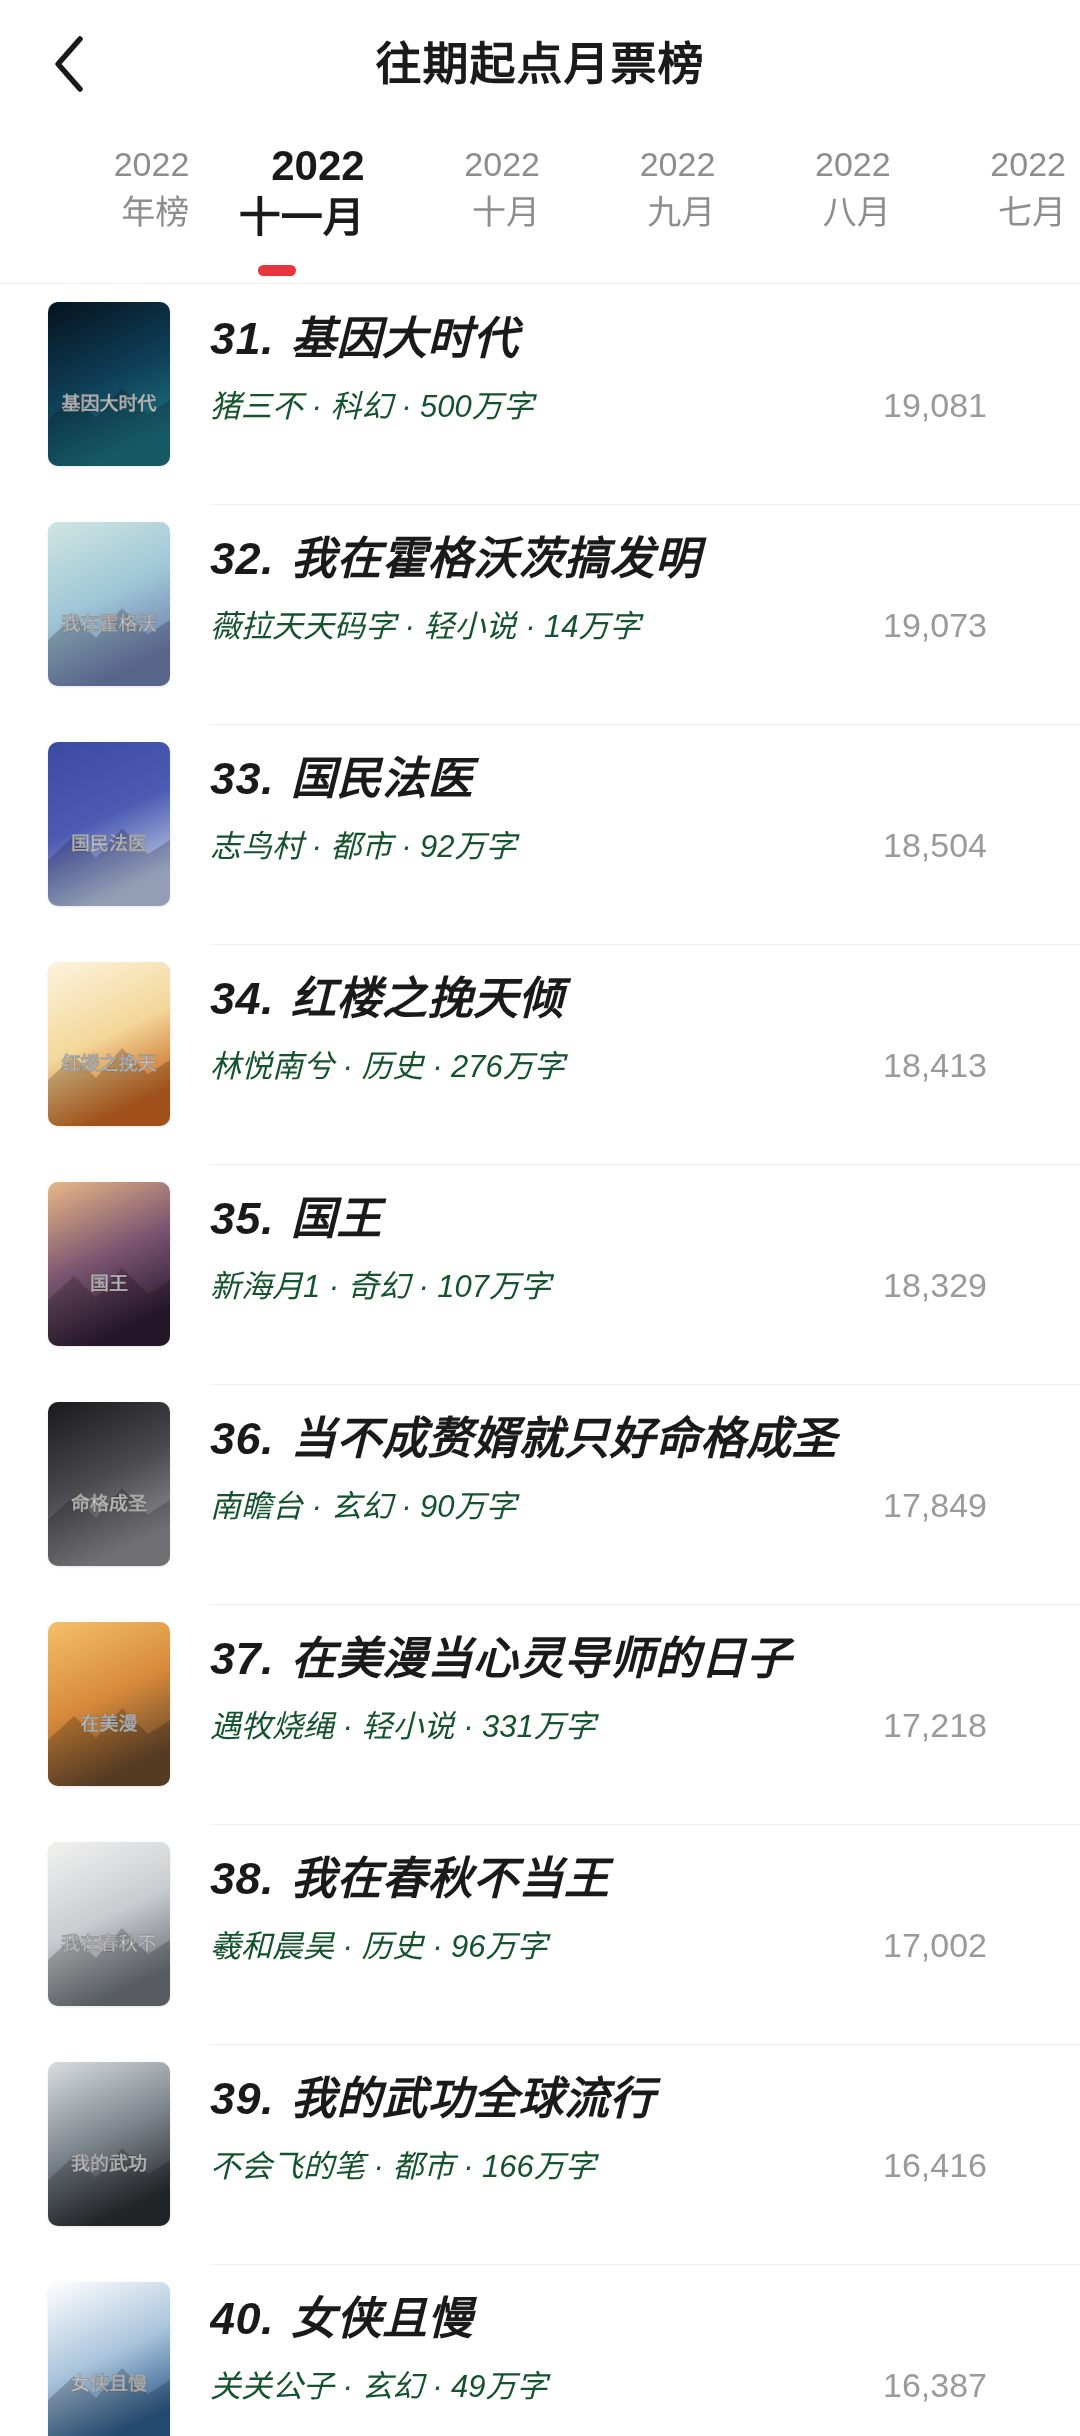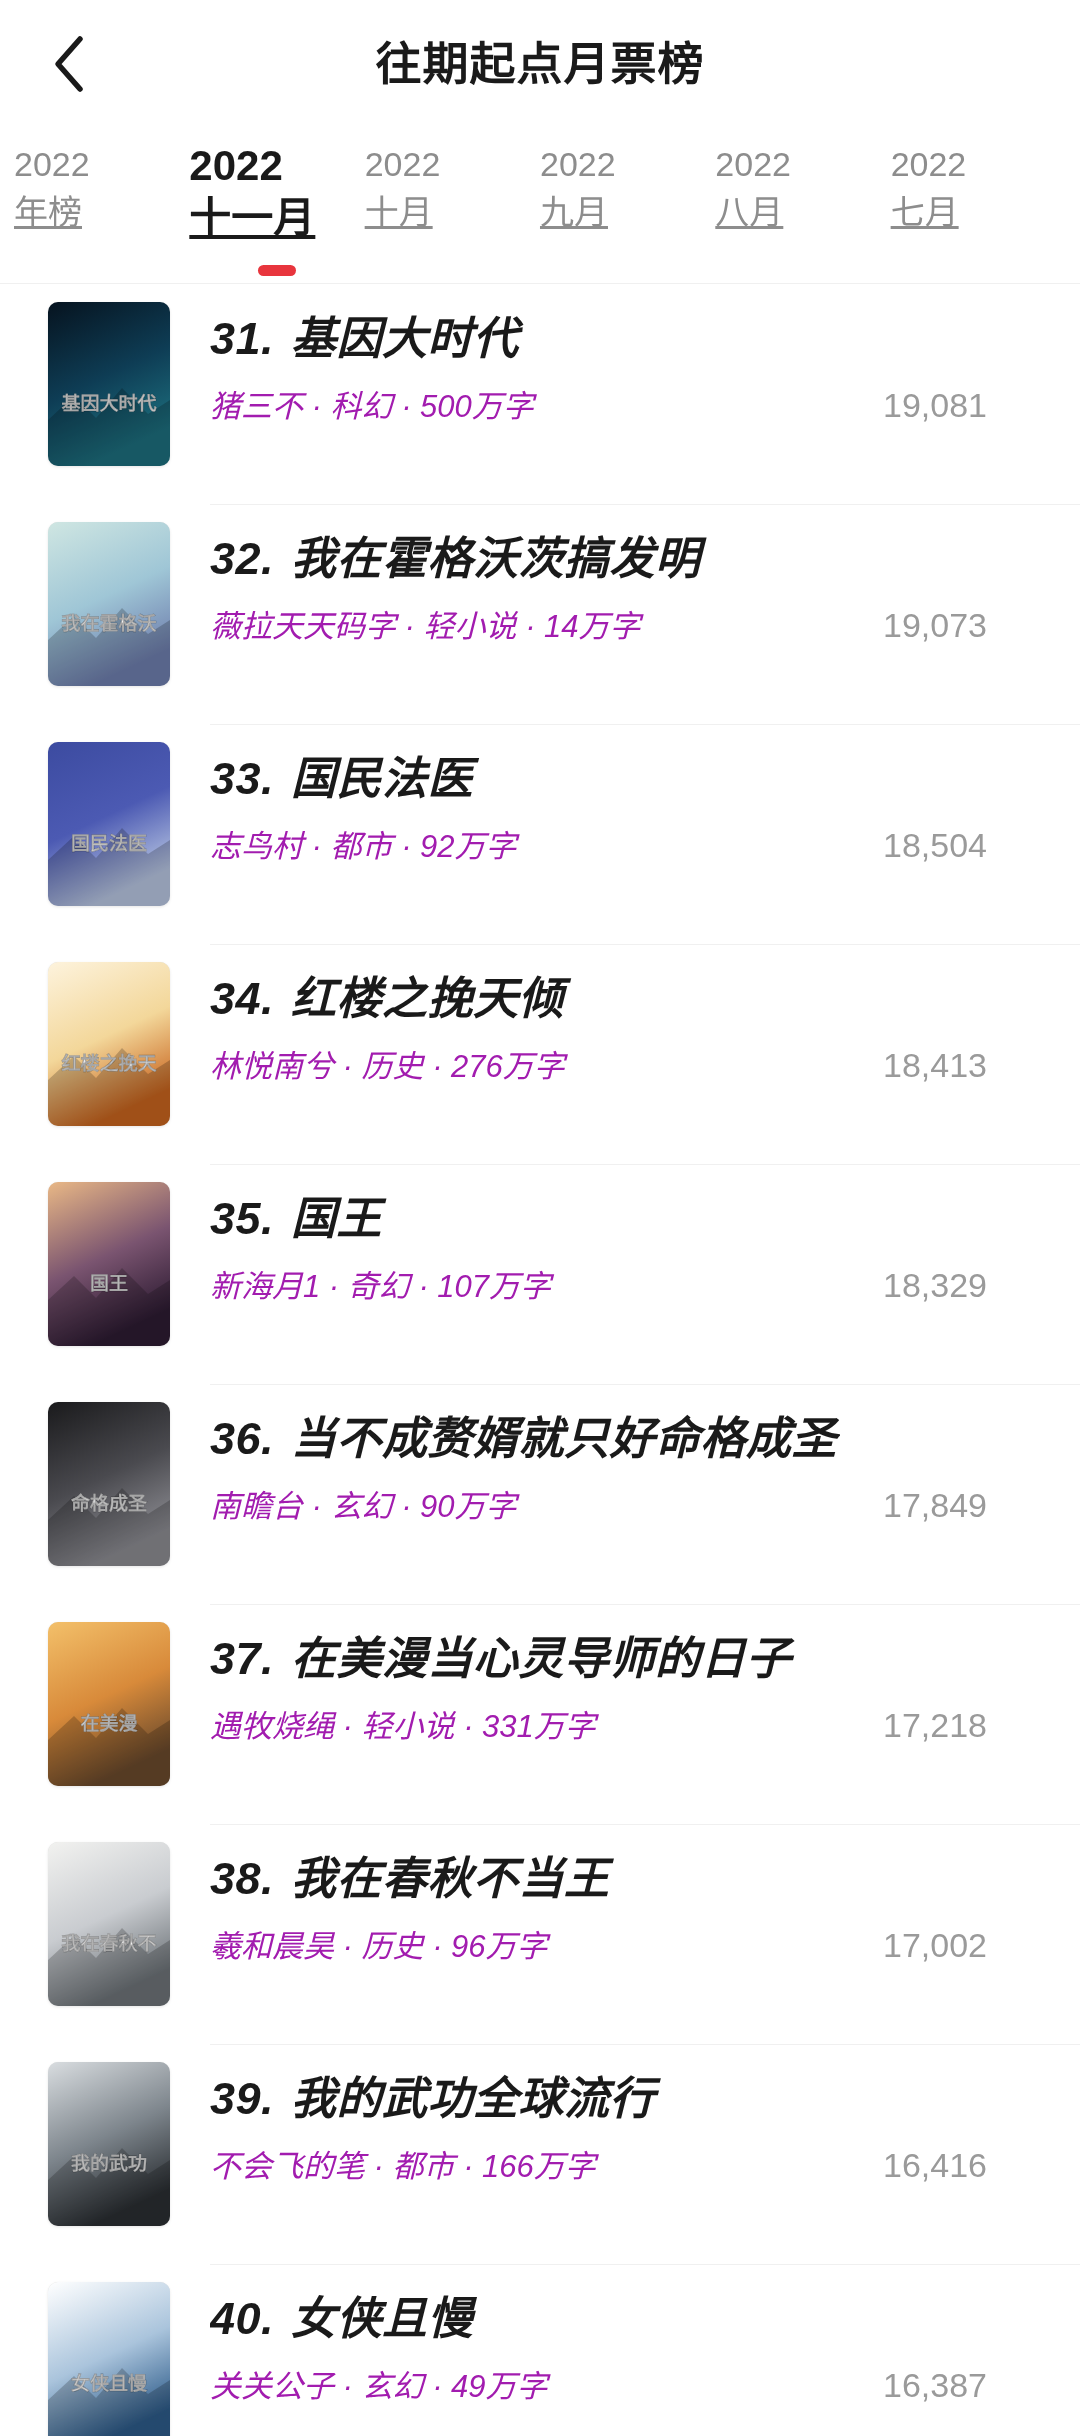--- a/index.html
+++ b/index.html
@@ -70,42 +70,41 @@
     padding: 0 14px;
     border-bottom: 1px solid #f0f0f0;
   }
 
   .tab {
     flex: 1 1 0;
     position: relative;
     height: 156px;
     display: flex;
     flex-direction: column;
-    align-items: flex-start;
+    align-items: flex-end;
     justify-content: flex-start;
     padding-top: 14px;
     cursor: pointer;
     background: transparent;
     border: none;
   }
 
   .tab .tab-year {
     font-size: 34px;
     line-height: 44px;
     color: #8d8d8d;
     font-weight: 400;
     letter-spacing: 0px;
   }
   .tab .tab-month {
     font-size: 34px;
     line-height: 48px;
     color: #8d8d8d;
     font-weight: 400;
     margin-top: 2px;
-    text-decoration: underline;
   }
 
   .tab.active .tab-year {
     font-size: 42px;
     line-height: 48px;
     color: #1a1a1a;
     font-weight: 700;
   }
   .tab.active .tab-month {
     font-size: 42px;
@@ -189,21 +188,21 @@
   }
   .book-title .rank-num {
     font-weight: 700;
     margin-right: 4px;
   }
 
   .book-meta {
     margin-top: 18px;
     font-size: 31px;
     line-height: 42px;
-    color: #a21caf;
+    color: #14532d;
     white-space: nowrap;
     overflow: hidden;
     font-weight: 400;
   }
 
   .vote-count {
     flex: 0 0 auto;
     align-self: flex-start;
     margin-top: 82px;
     font-size: 34px;

